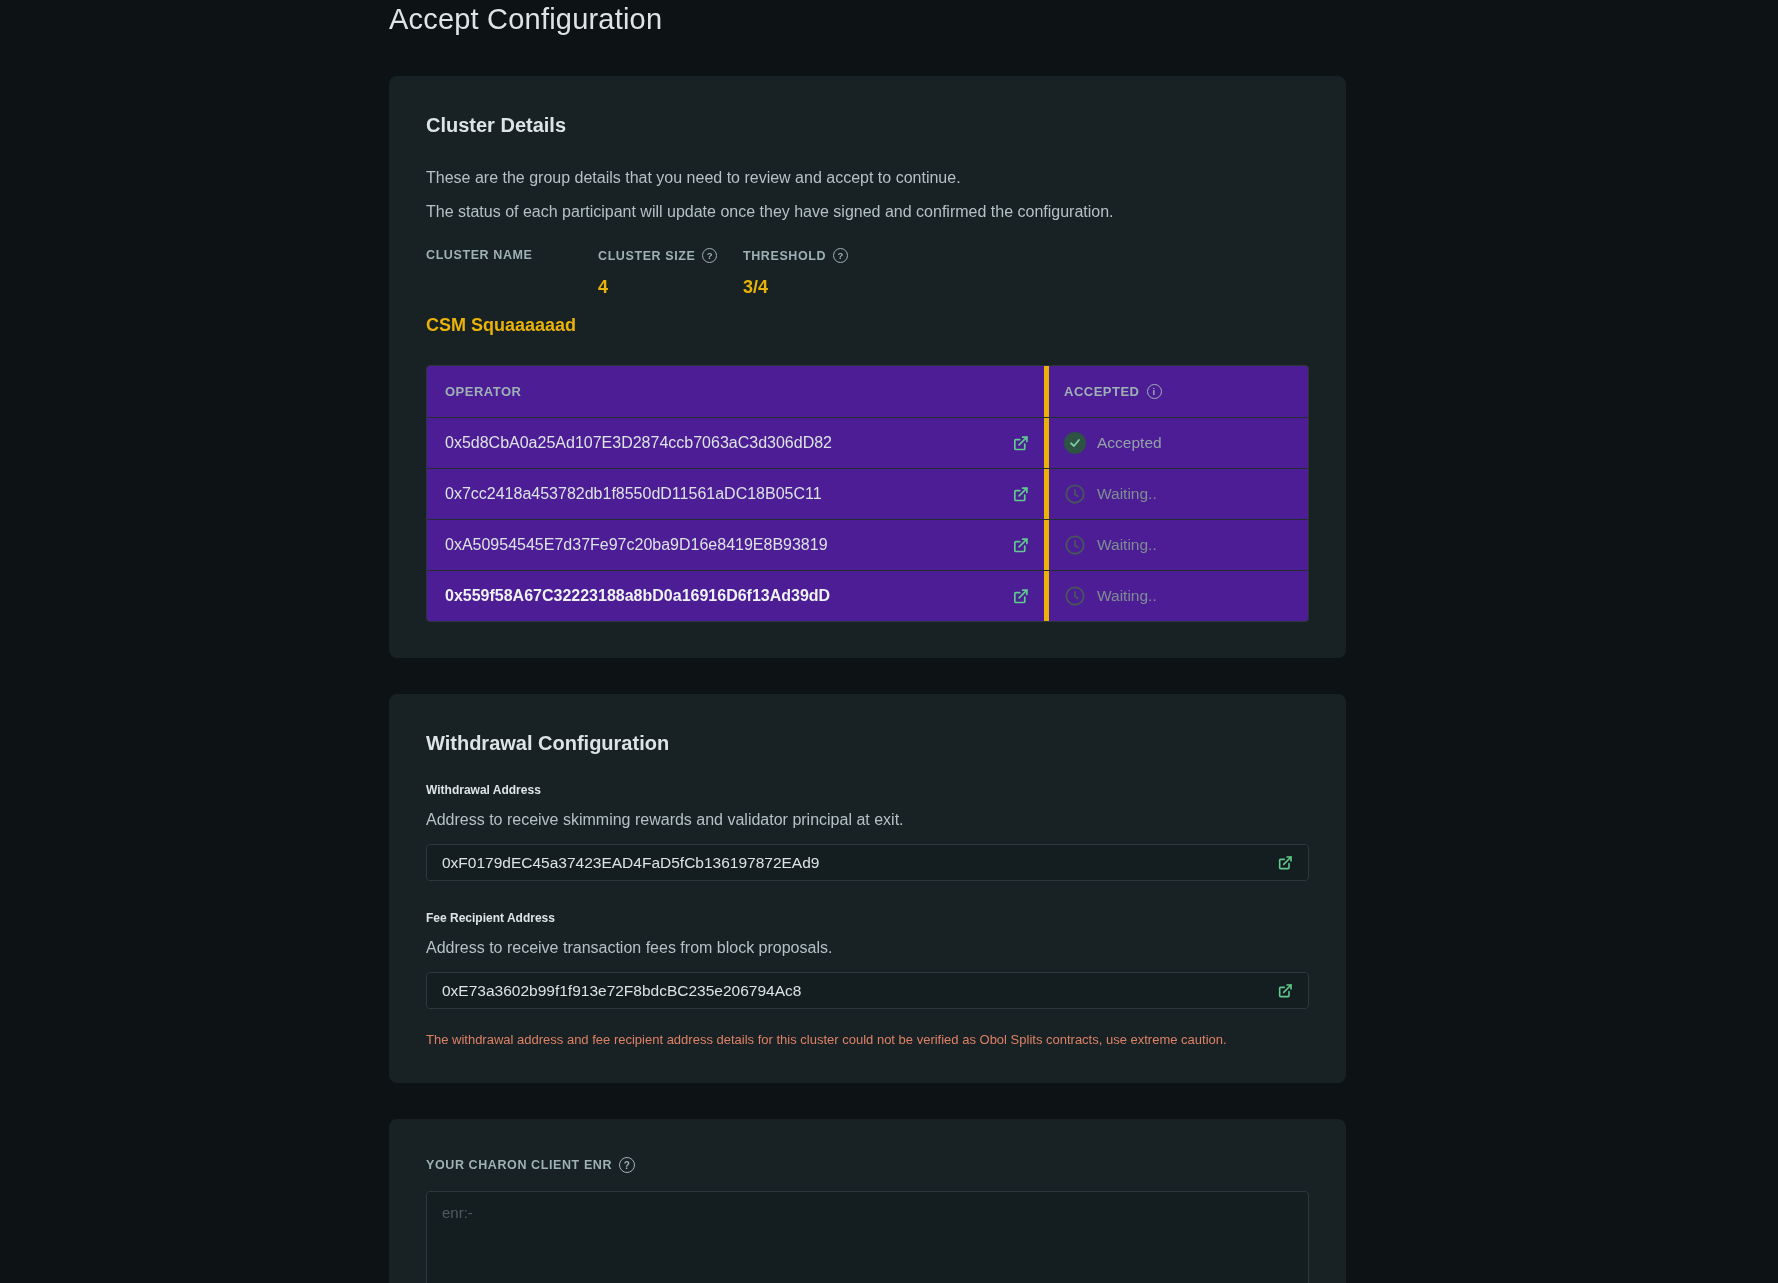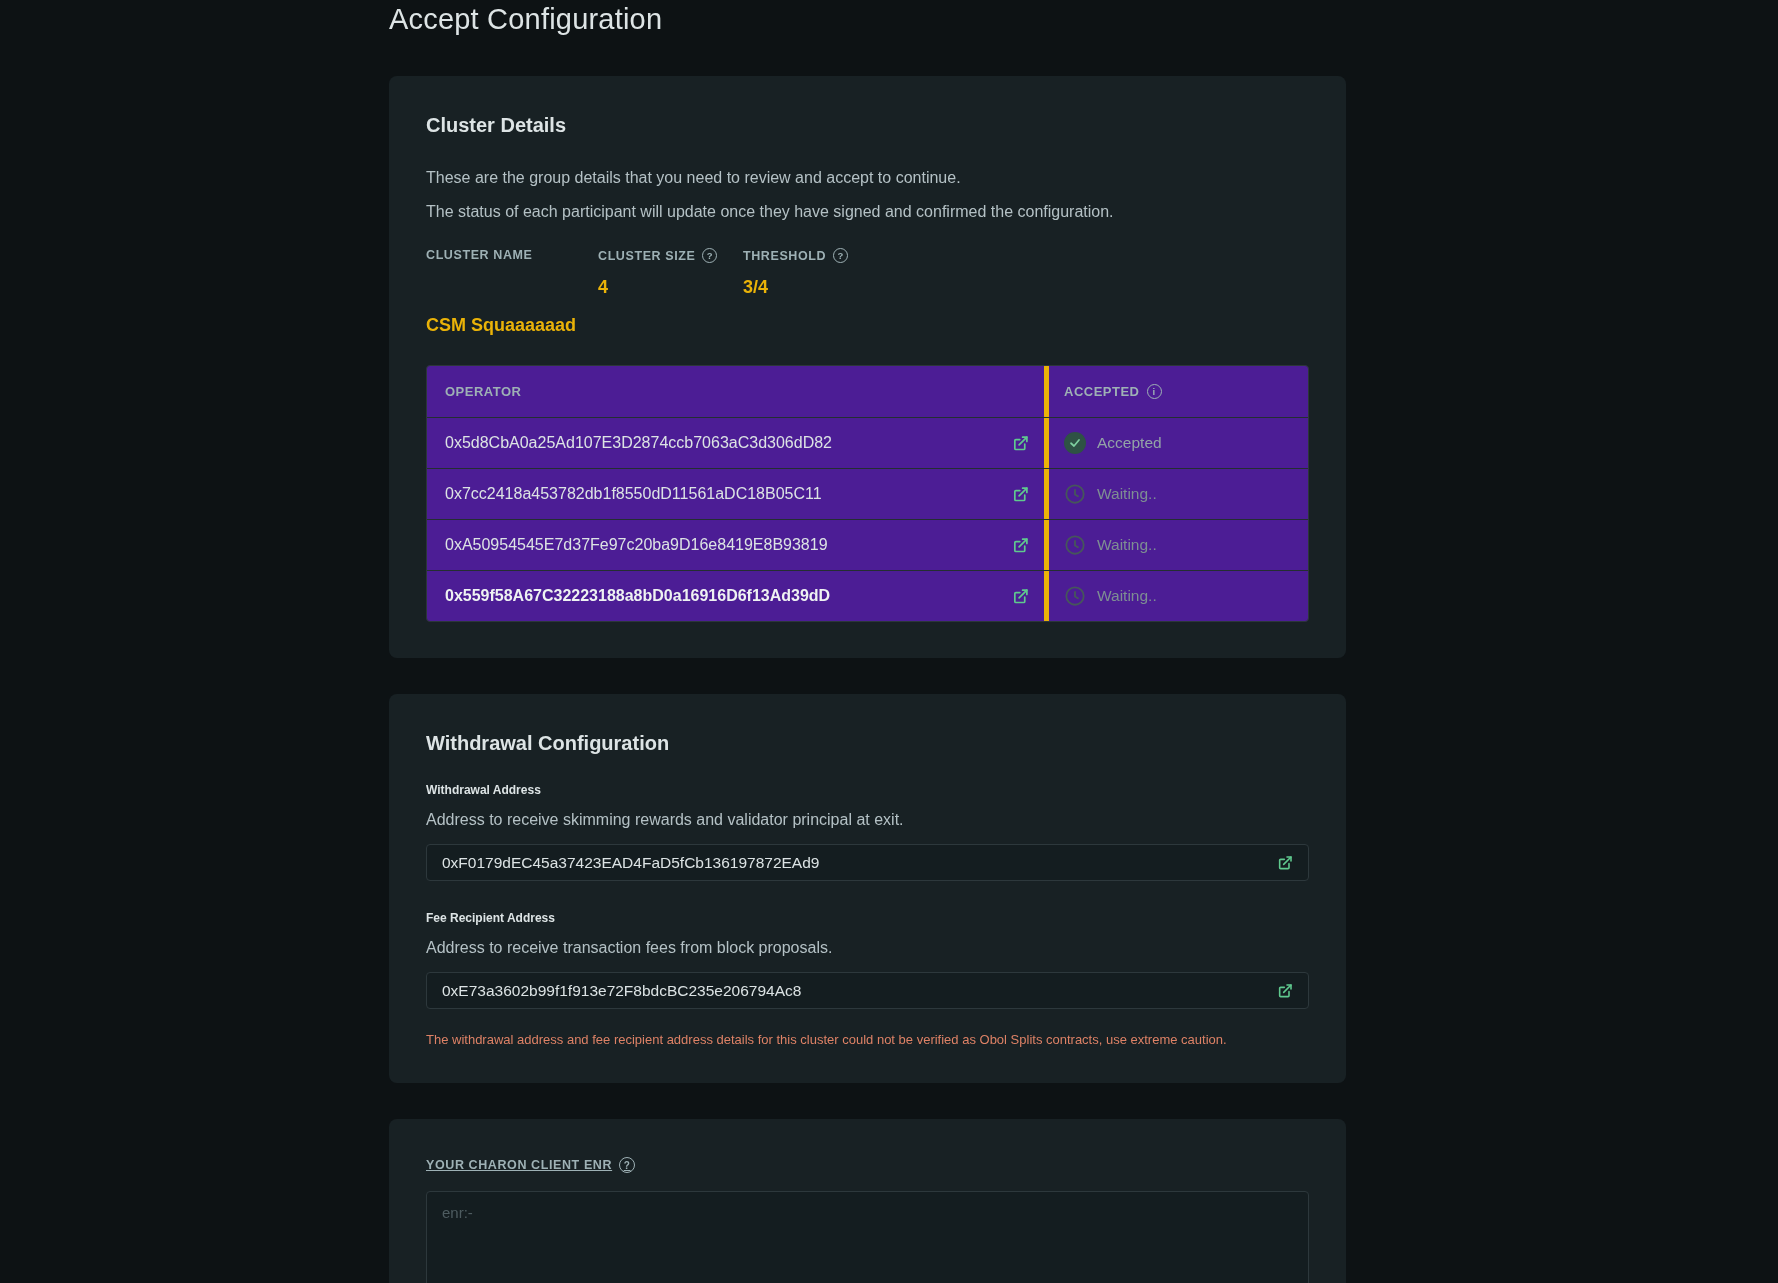--- a/index.html
+++ b/index.html
@@ -326,21 +326,21 @@
             <path d="M15 3h6v6"></path>
             <path d="M10 14L21 3"></path>
           </svg>
       </span>
     </div>
 
     <p class="warning">The withdrawal address and fee recipient address details for this cluster could not be verified as Obol Splits contracts, use extreme caution.</p>
   </section>
 
   <section class="card enr-card">
-    <span class="mini-label" style="margin-bottom:0;text-decoration:underline;">
+    <span class="mini-label" style="margin-bottom:0;">
       <span>YOUR CHARON CLIENT ENR</span>
       <span class="q-icon" style="width:16px;height:16px;font-size:10px;">
           <span>?</span>
         </span>
     </span>
     <textarea class="enr-textarea" placeholder="enr:-" style=""></textarea>
   </section>
 
 </div>
 

